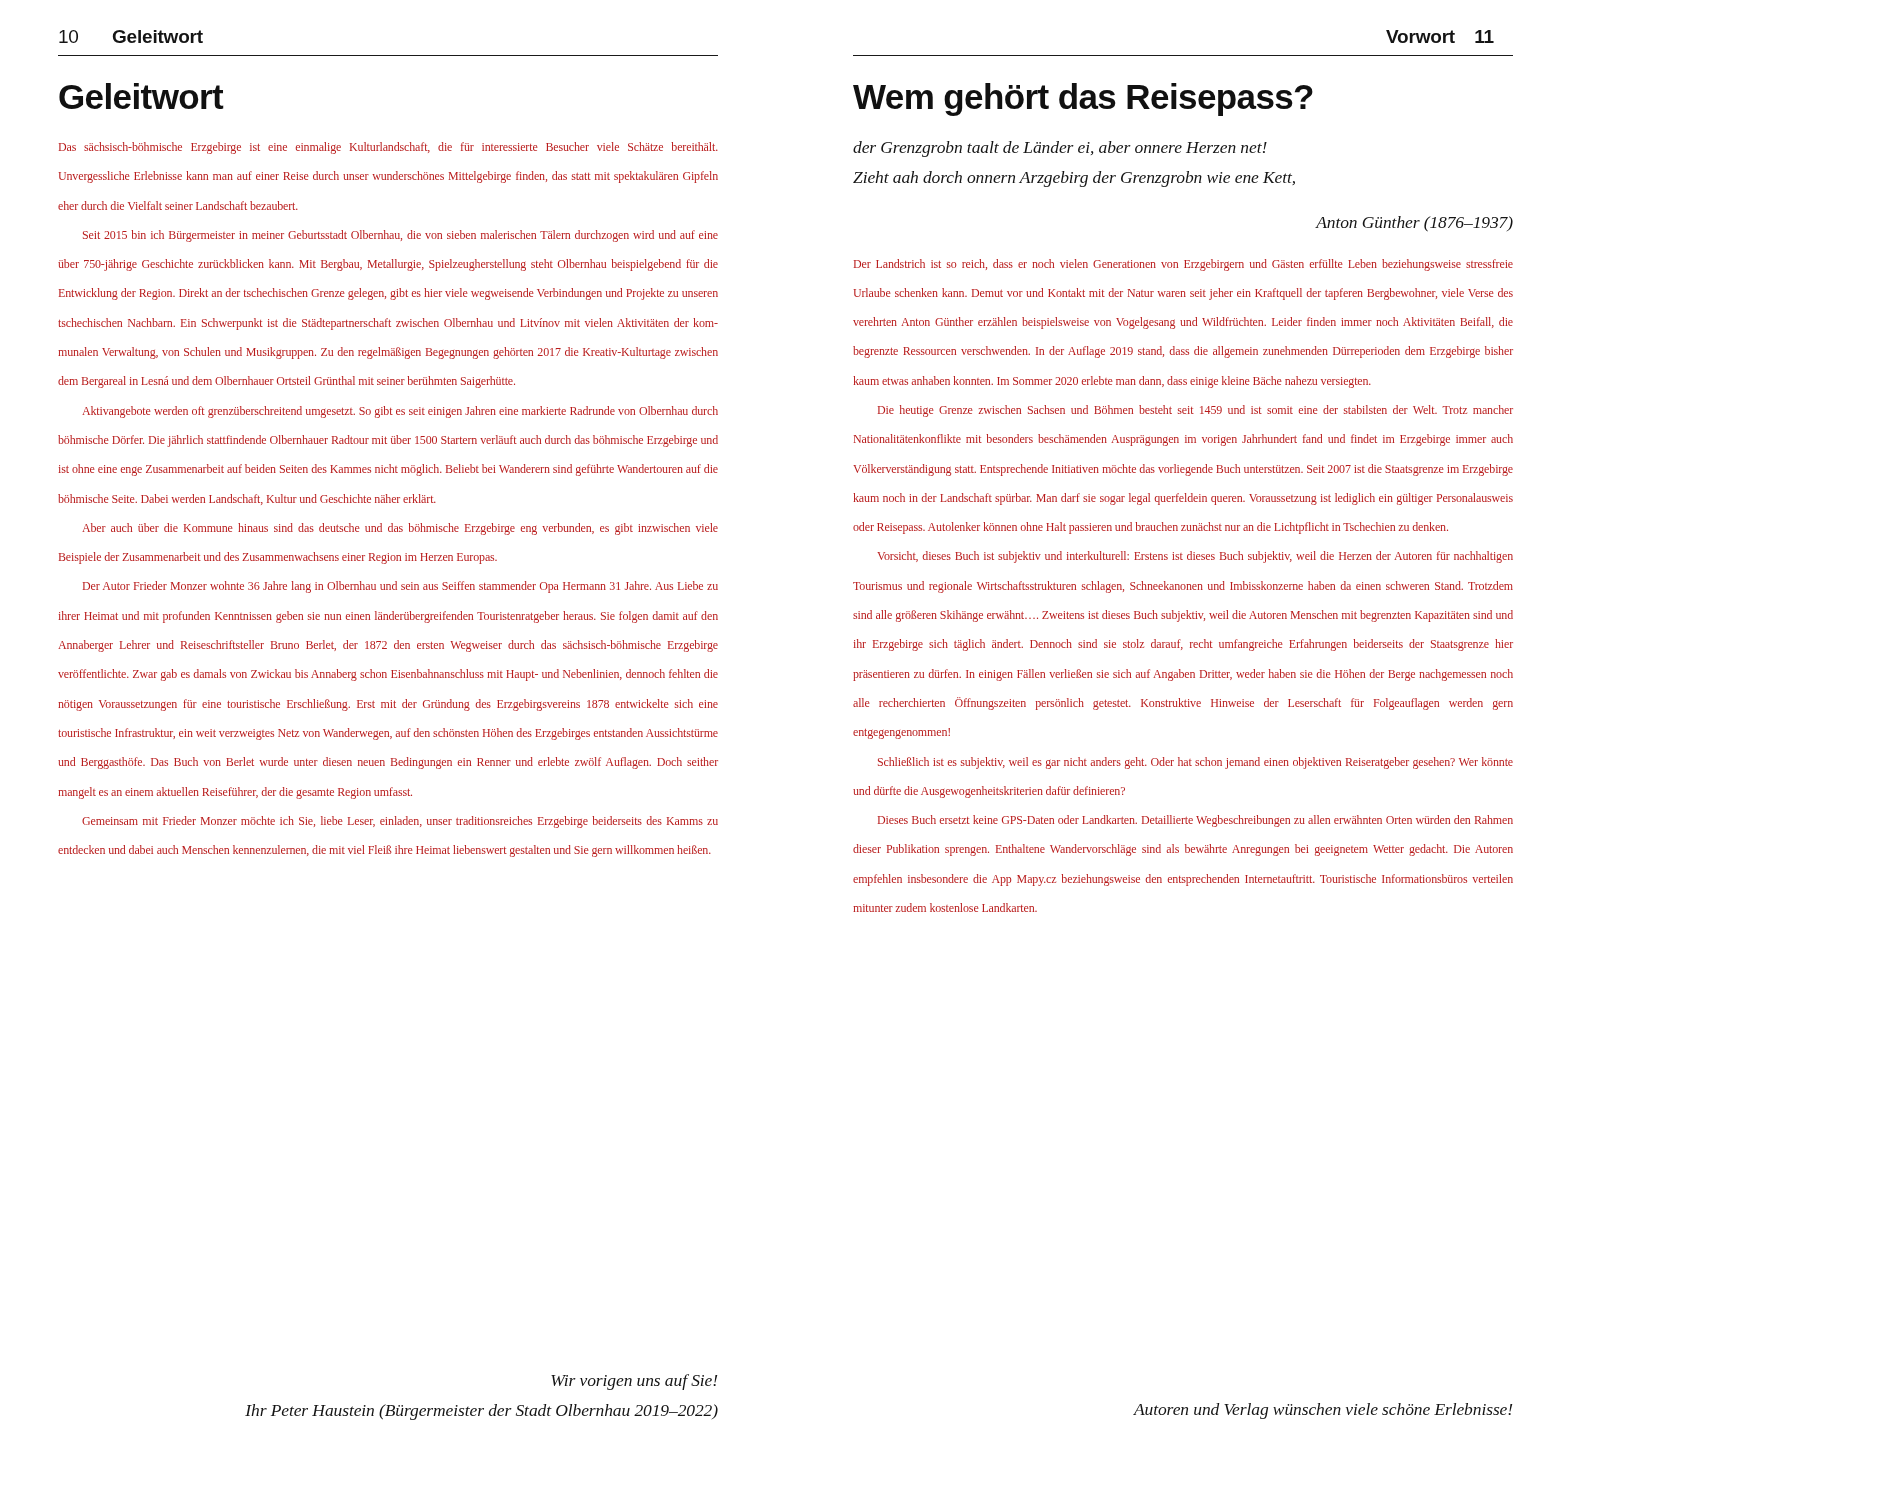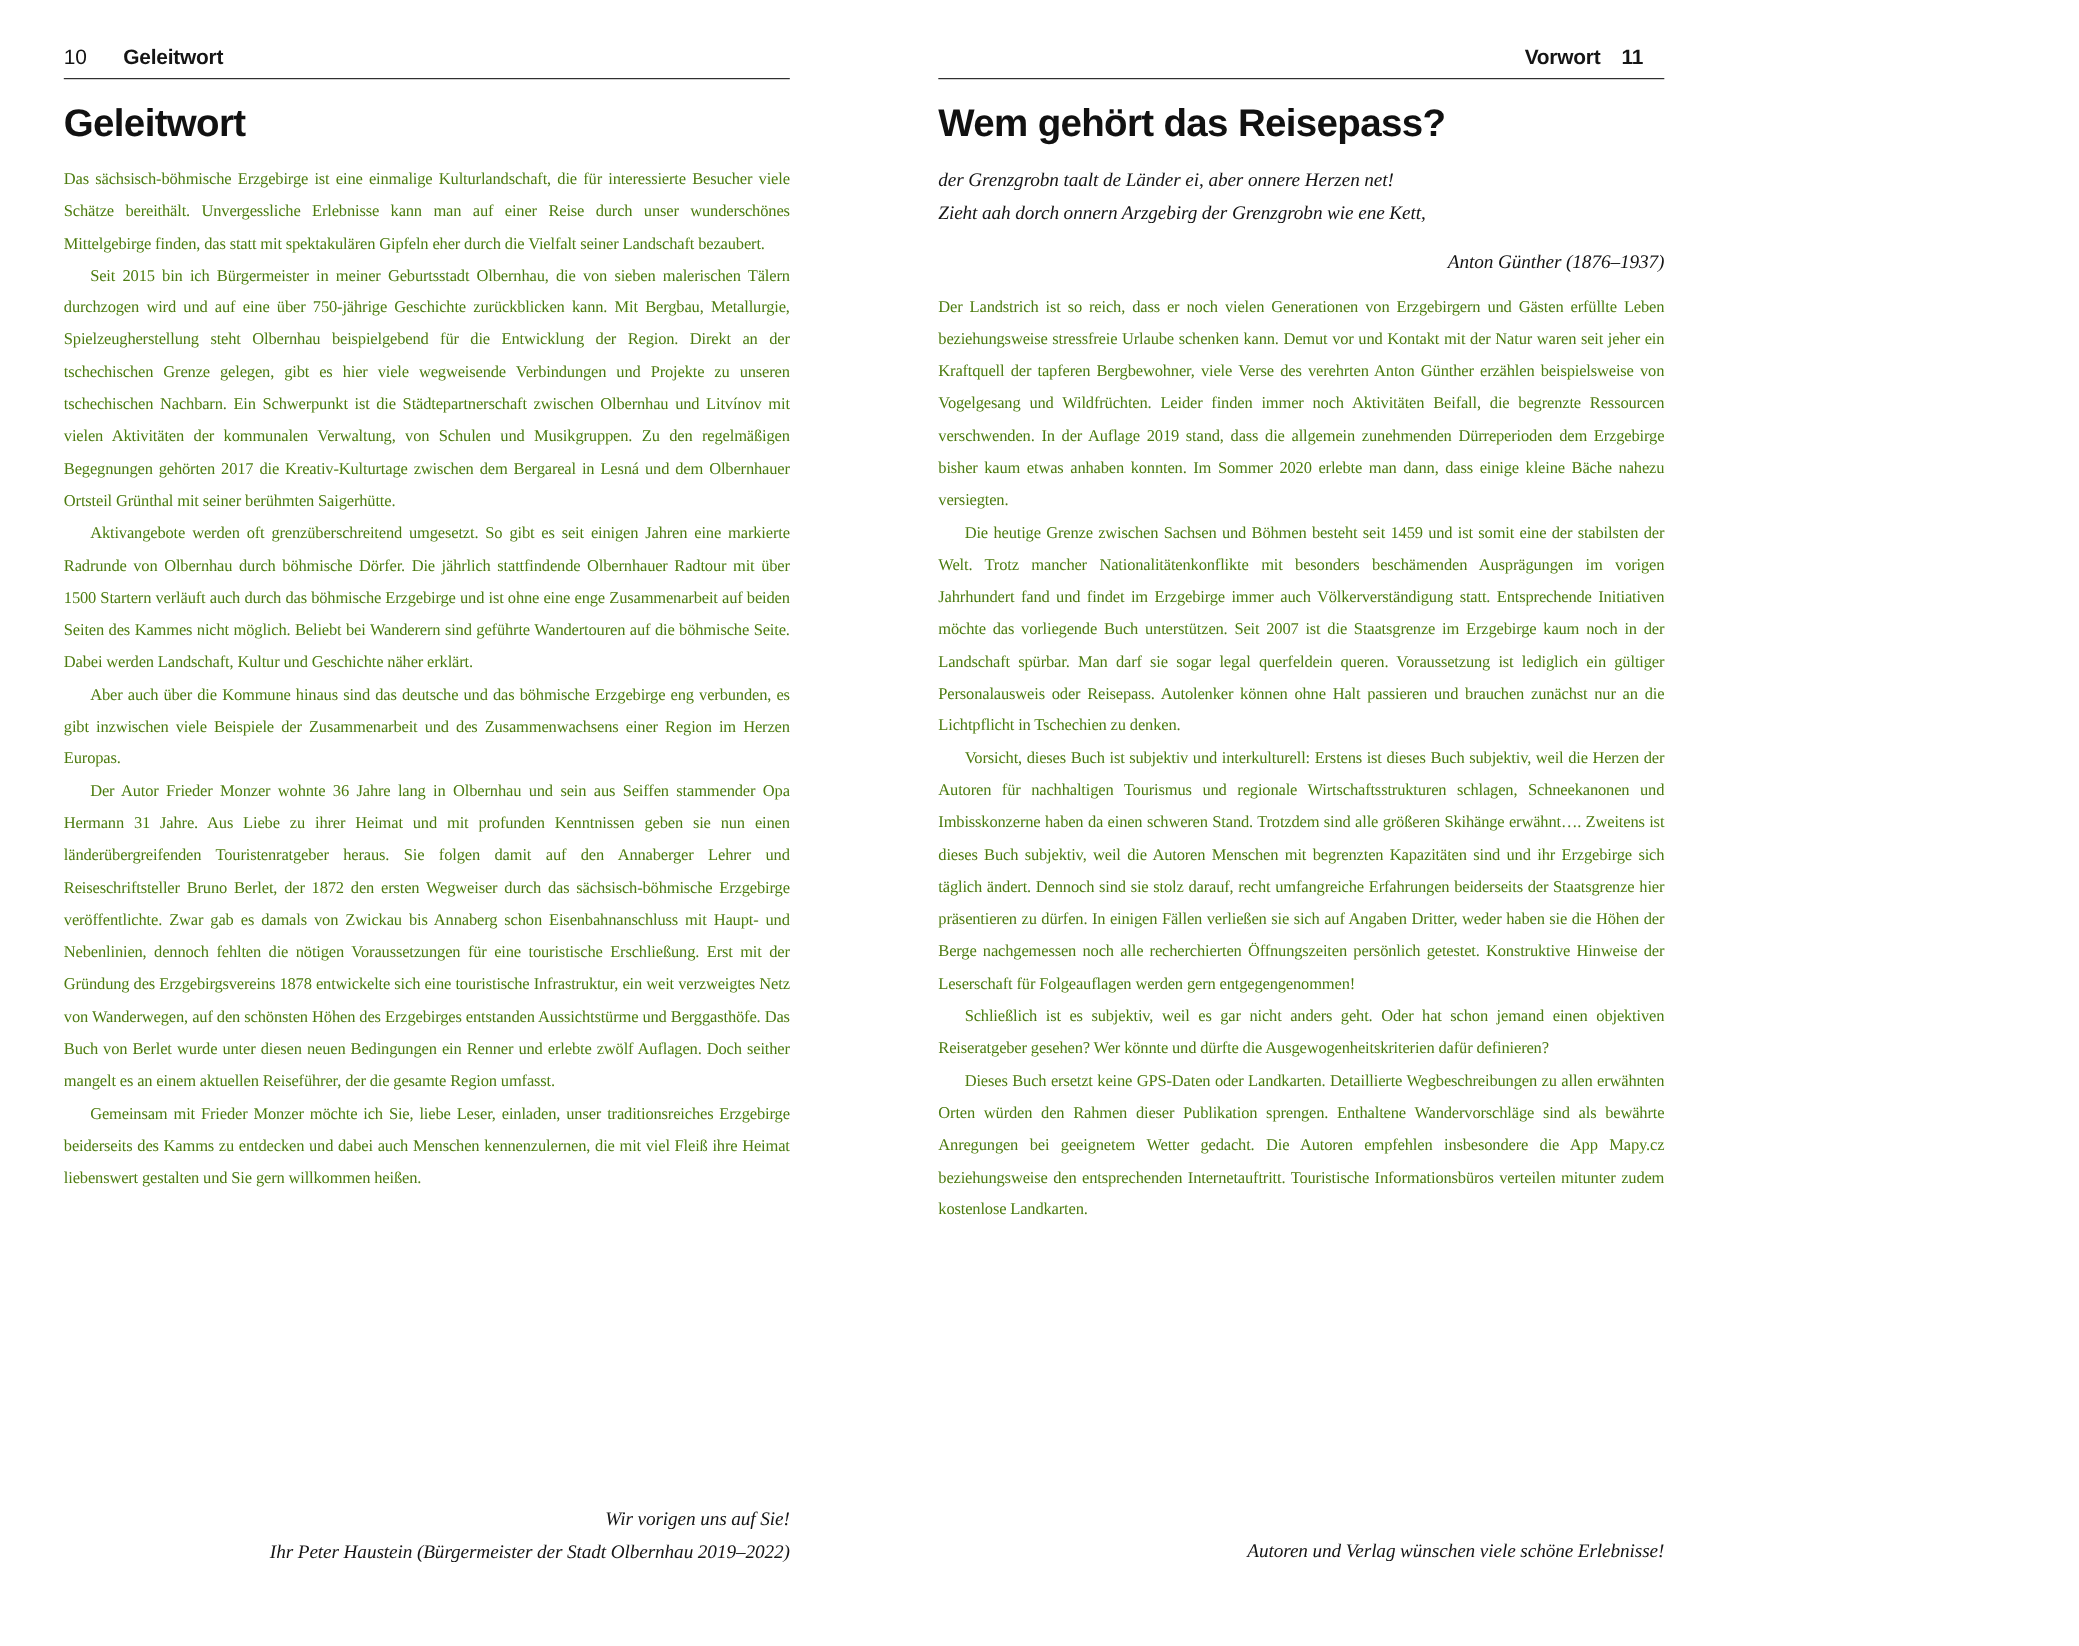--- a/index.html
+++ b/index.html
@@ -25,21 +25,21 @@
     width: 660px;
     height: 1496px;
   }
   .page-left  { left: 58px;  }
   .page-right { left: 853px; }
 
   
   .running-head {
     display: flex;
     align-items: flex-end;
-    height: 72px;
+    height: 56px;
     padding-bottom: 7px;
     border-bottom: 1.6px solid #1a1a1a;
     font-family: "Liberation Sans", sans-serif;
     font-size: 19px;
     letter-spacing: -0.2px;
   }
   .running-head .head-label { font-weight: 700; }
   .page-left  .running-head .page-num { width: 54px; font-weight: 400; }
   .page-right .running-head { justify-content: flex-end; }
   .page-right .running-head .page-num {
@@ -56,27 +56,27 @@
     font-weight: 700;
     font-size: 35px;
     line-height: 1.0;
     letter-spacing: -0.6px;
     color: #111111;
   }
 
   
   .body-text {
     font-family: "Liberation Serif", serif;
-    font-size: 15px;
+    font-size: 12px;
     line-height: 29.3px;
     letter-spacing: -0.15px;
     text-align: justify;
     hyphens: auto;
     -webkit-hyphens: auto;
-    color: #4d7c0f;
+    color: #b91c1c;
   }
   .body-text p { text-indent: 24px; }
   .body-text p.no-indent { text-indent: 0; }
 
   
   .epigraph {
     font-family: "Liberation Serif", serif;
     font-style: italic;
     font-size: 17.5px;
     line-height: 29.5px;

